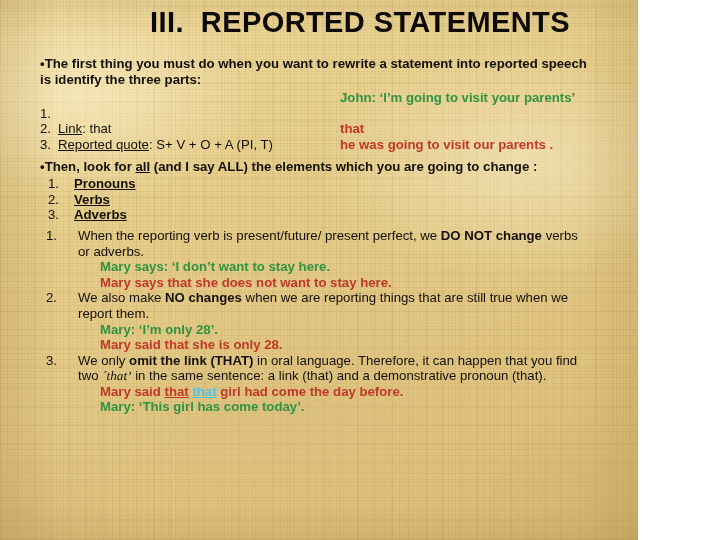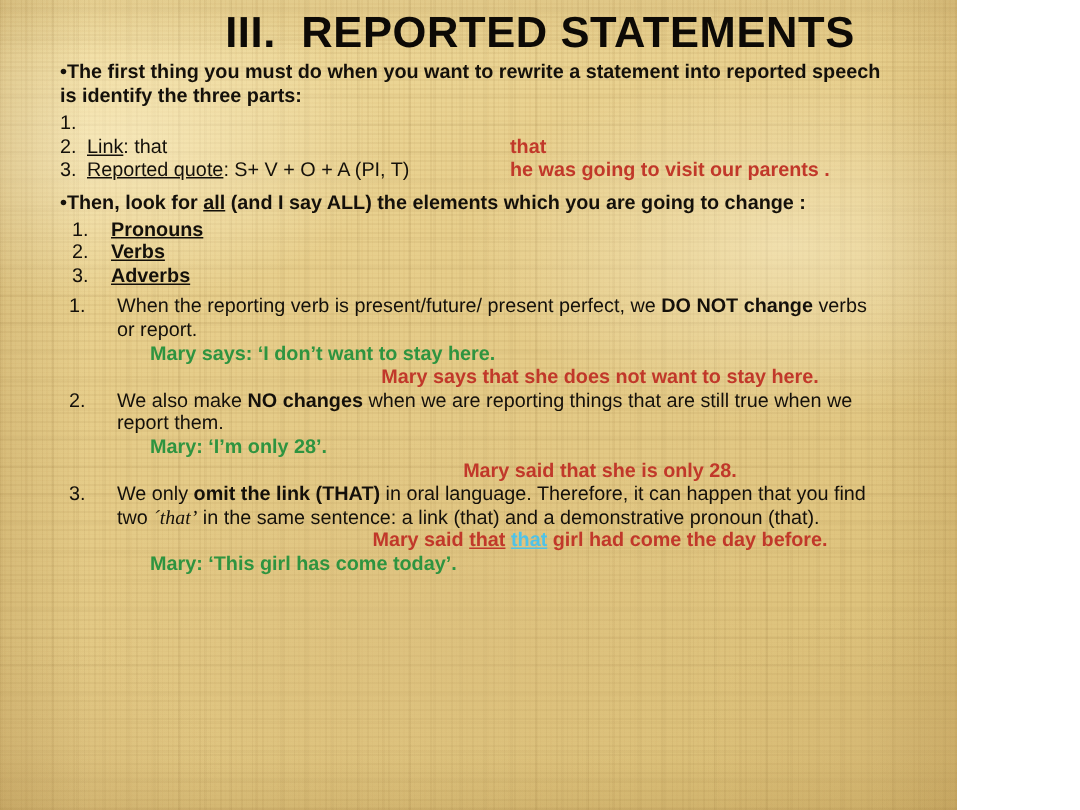--- a/index.html
+++ b/index.html
@@ -71,36 +71,36 @@
     font-weight: bold;
     color: #0d0a06;
     letter-spacing: .4px;
     white-space: pre;
     z-index: 3;
   }
 
   
   .body {
     position: absolute;
-    top: 40px;
+    top: 56px;
     left: 40px;
     width: 660px;
     z-index: 3;
     color: #14100a;
     font-size: 13.2px;
     line-height: 15.6px;
   }
 
   .para    { font-weight: bold; margin: 0; }
   .bullet  { font-weight: bold; margin: 0; }
   .u       { text-decoration: underline; }
   .b       { font-weight: bold; }
   .i       { font-style: italic; font-family: Liberation Serif, serif; }
   .green   { color: #2e9440; font-weight: bold; }
-  .red     { color: #c1382a; font-weight: bold; text-align: center; }
+  .red     { color: #c1382a; font-weight: bold; }
   .cyan    { color: #4fc3e8; font-weight: bold; text-decoration: underline; }
   .redu    { color: #c1382a; font-weight: bold; text-decoration: underline; }
 
   
   .parts { margin-top: 3px; position: relative; }
   .parts-example-head {
     margin-left: 300px;
     font-weight: bold;
     color: #2e9440;
     white-space: nowrap;
@@ -136,20 +136,21 @@
   <div class="body">
 
     <div class="para">
       <span>•</span><span>The first thing you must do when you want to rewrite a statement into reported speech</span>
     </div>
     <div class="para">
       <span>is identify the three parts:</span>
     </div>
 
     <div class="parts">
+      <div class="parts-example-head">John: ‘I’m going to visit your parents’</div>
 
       <div class="part-row">
         <span class="part-num">1.</span>
       </div>
 
       <div class="part-row">
         <span class="part-num">2.</span>
         <span class="part-left"><span class="u">Link</span><span>: that</span></span>
         <span class="part-right">that</span>
       </div>
@@ -184,21 +185,21 @@
 
     <div class="spacer-xs"></div>
 
 
     <div class="cons-list">
 
       <div class="cons-row">
         <span class="cons-num">1.</span>
         <span class="cons-body">
           <span>When the reporting verb is present/future/ present perfect, we </span><span class="b">DO NOT change</span><span> verbs</span><br>
-          <span>or report.</span>
+          <span>or adverbs.</span>
           <span class="ex green">Mary says:  ‘I don’t want to stay here.</span>
           <span class="ex red">Mary says that she does not want to stay here.</span>
         </span>
       </div>
 
       <div class="cons-row">
         <span class="cons-num">2.</span>
         <span class="cons-body">
           <span>We also make </span><span class="b">NO changes</span><span> when we are reporting things that are still true when we</span><br>
           <span>report them.</span>

